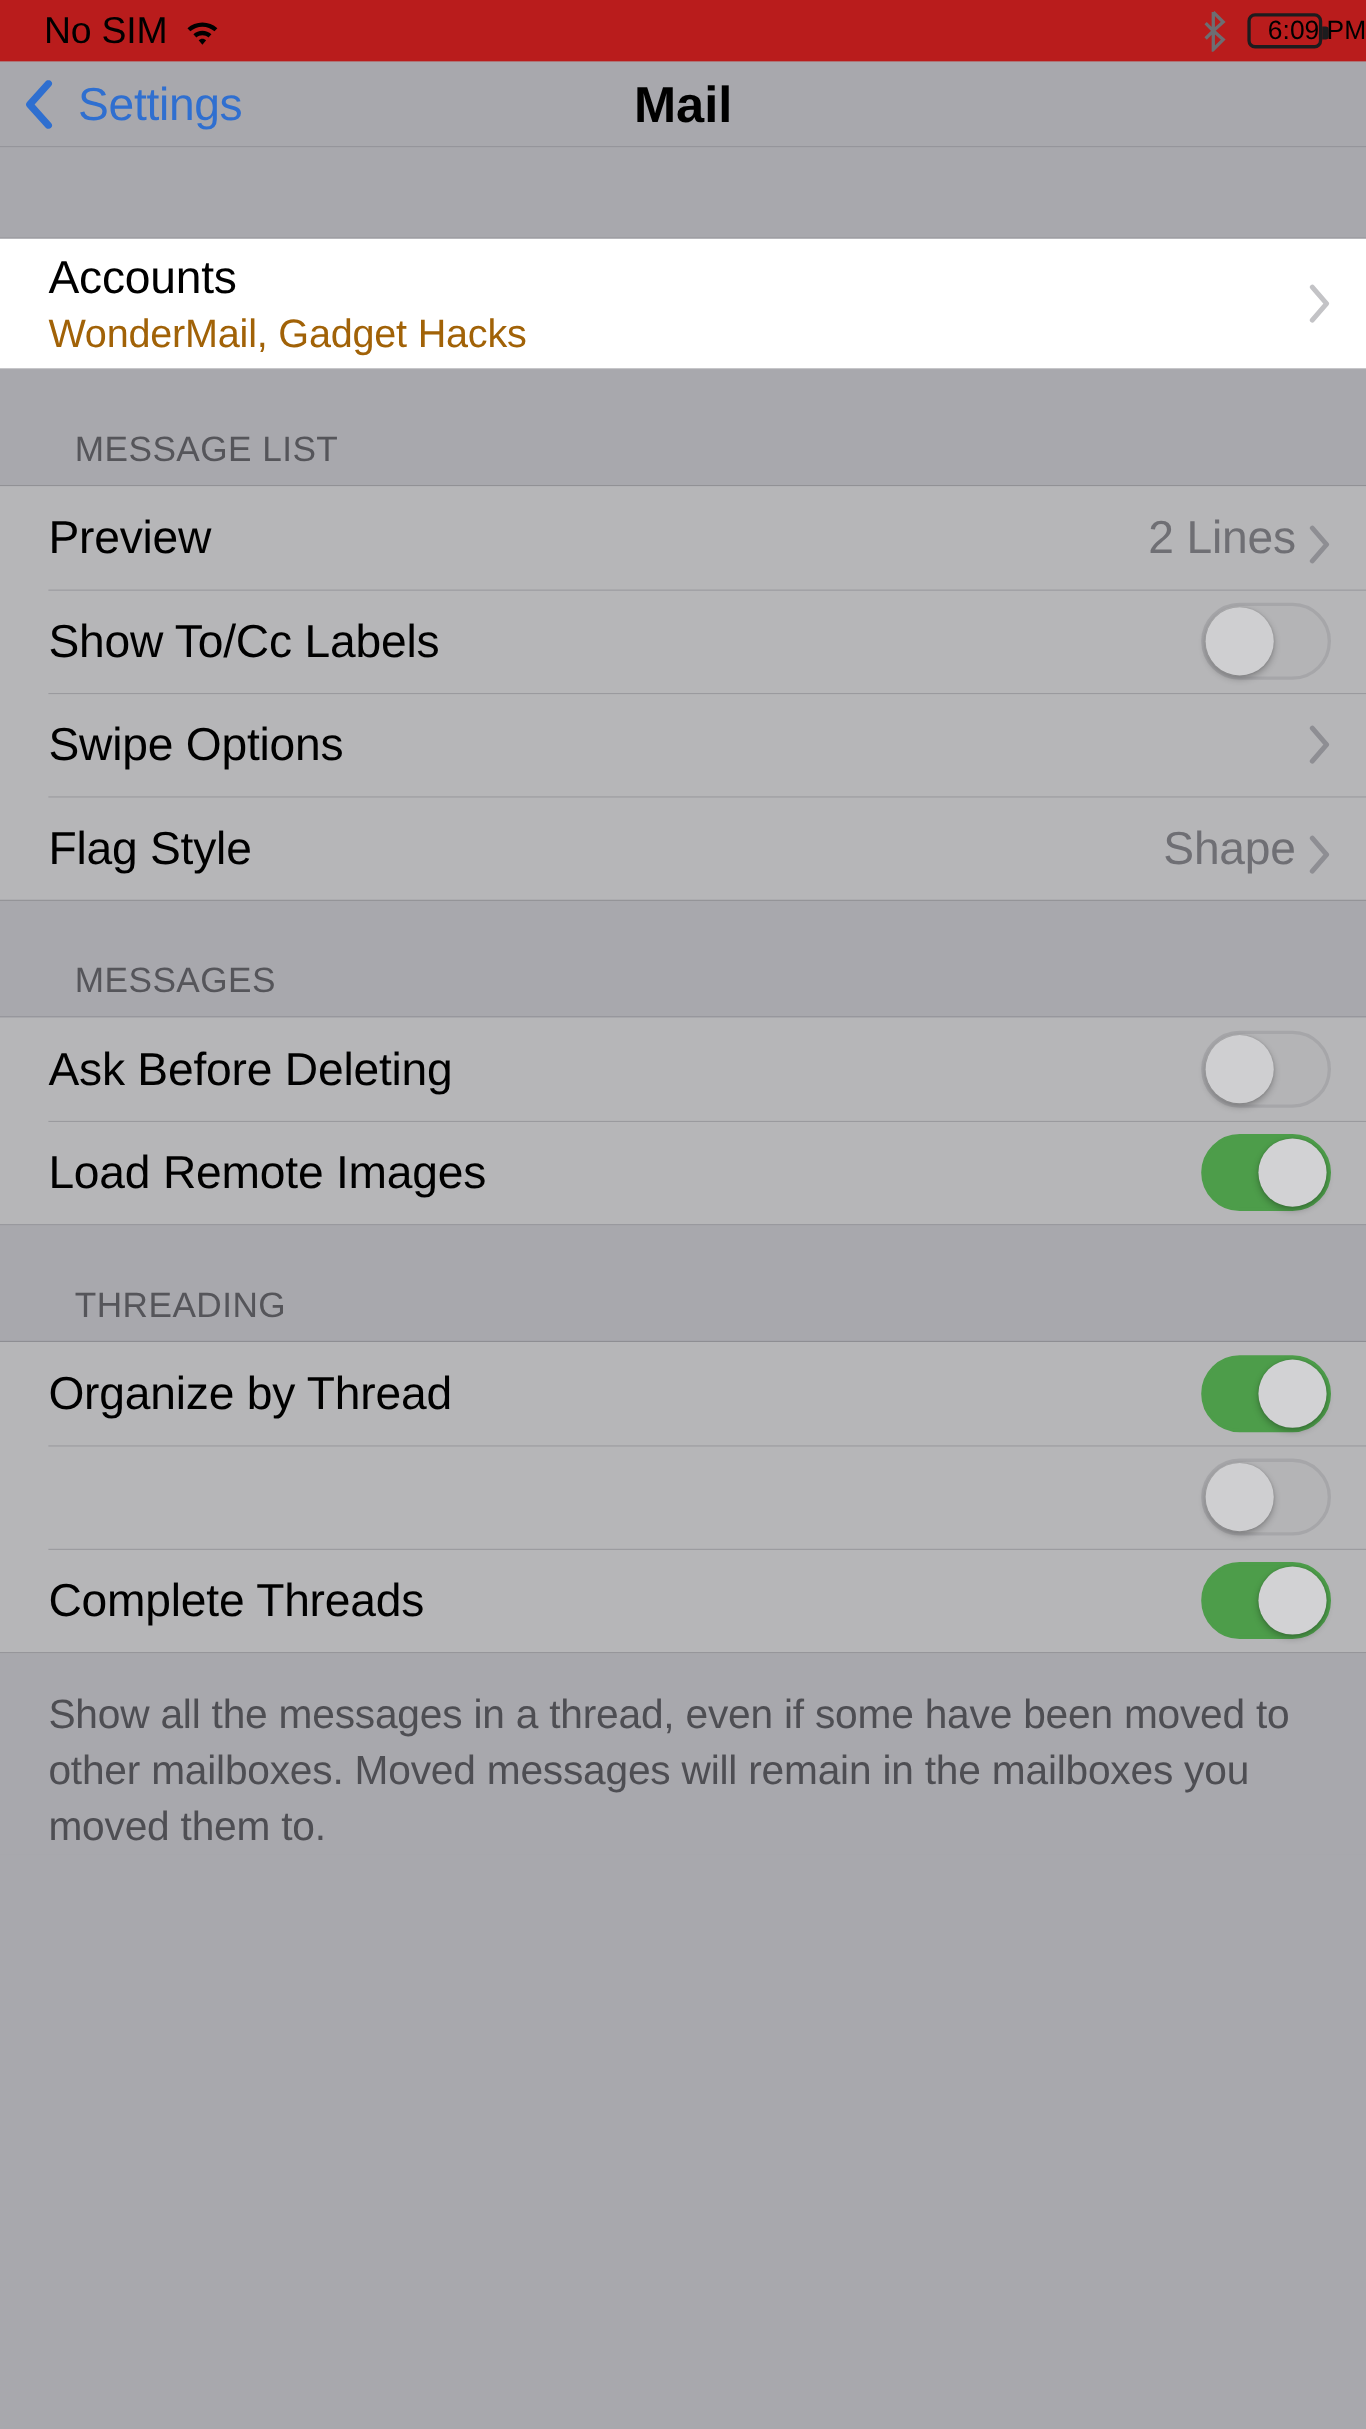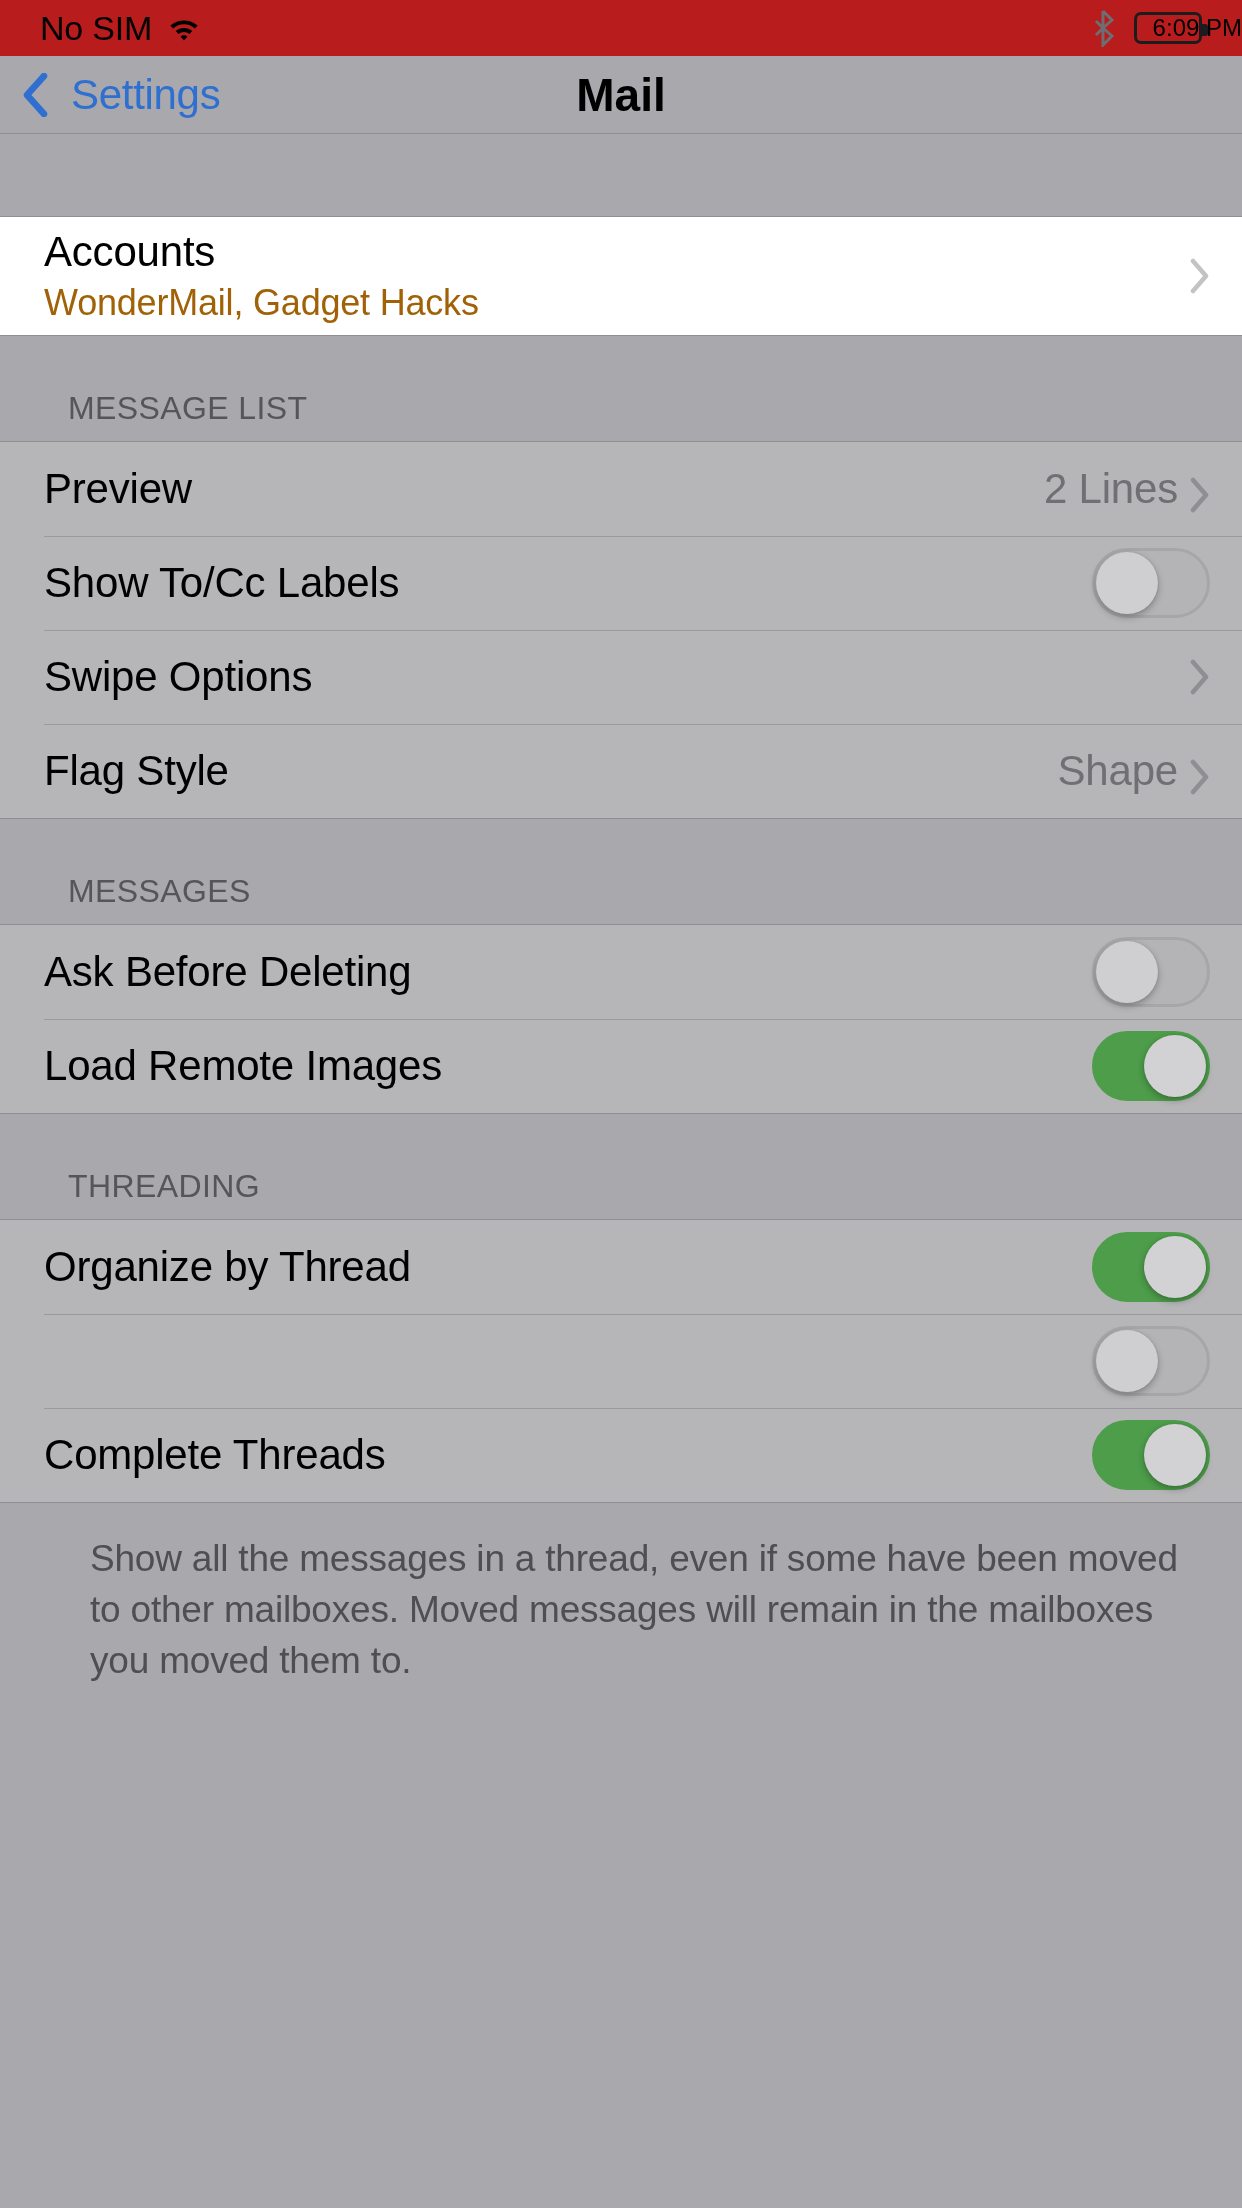--- a/index.html
+++ b/index.html
@@ -202,21 +202,20 @@
     background: #cfcfd1;
     box-shadow: 0 3px 7px rgba(0,0,0,0.28), 0 0 2px rgba(0,0,0,0.14);
   }
   .toggle.off .knob { left: 1px; }
   .toggle.on .knob { right: 1px; background: #d2d2d4; }
 
   
   .footer {
     padding: 30px 31px 0 44px;
     background: #a8a8ad;
-    margin-left: 46px;
   }
   .footer-text {
     font-size: 37px;
     line-height: 1.38;
     color: #4e4e53;
     letter-spacing: -0.2px;
   }
 </style>
 </head>
 <body>

